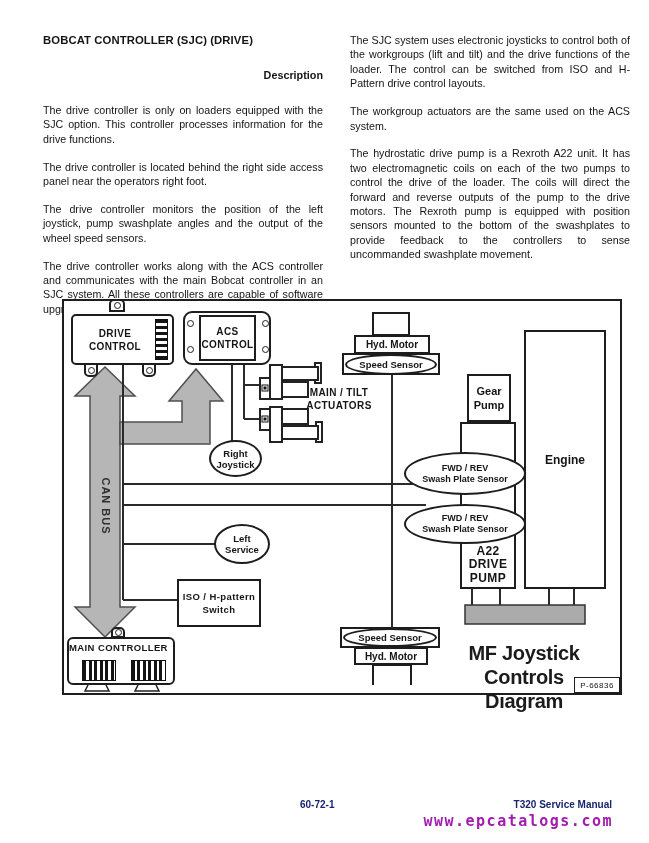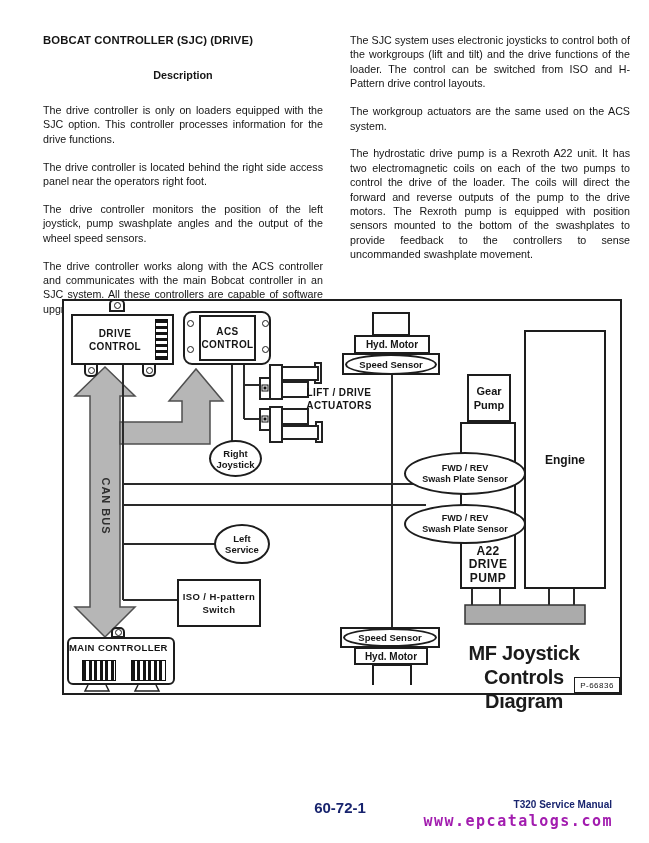--- a/index.html
+++ b/index.html
@@ -3,35 +3,35 @@
 <meta charset="utf-8">
 <style>
   html,body{margin:0;padding:0;background:#ffffff;}
   #page{position:relative;width:649px;height:843px;background:#ffffff;overflow:hidden;
         font-family:"Liberation Sans","DejaVu Sans",sans-serif;color:#151515;}
   .abs{position:absolute;}
   
   .col{position:absolute;top:33px;width:280px;font-size:10.7px;line-height:14.4px;text-align:justify;}
   .col p{margin:0 0 13.5px 0;}
   .doc-title{font-weight:bold;font-size:11.3px;margin:0 0 21px 0;text-align:left;letter-spacing:.1px;}
-  .doc-heading{font-weight:bold;font-size:10.8px;margin:0 0 20px 0;text-align:center;}
+  .doc-heading{font-weight:bold;font-size:10.8px;margin:0 0 20px 0;text-align:right;}
   
   #diagram{position:absolute;left:62px;top:299px;width:560px;height:396px;border:2px solid #1e1e1e;background:#fff;box-sizing:border-box;}
   #diagram svg{position:absolute;left:0;top:0;}
   .nbox{position:absolute;background:#fff;border:2px solid #1d1d1d;box-sizing:border-box;
         display:flex;align-items:center;justify-content:center;text-align:center;}
   .blabel{font-weight:bold;letter-spacing:.4px;}
   .ell{border-radius:50%;}
   .hole{position:absolute;width:5px;height:5px;border:1.5px solid #1d1d1d;border-radius:50%;background:#fff;box-sizing:content-box;}
   .lug{position:absolute;background:#fff;border:2px solid #1d1d1d;box-sizing:border-box;}
   .conn-v{position:absolute;border:1.5px solid #111;background:repeating-linear-gradient(180deg,#141414 0 3.5px,#fff 3.5px 6px);box-sizing:border-box;}
   .conn-h{position:absolute;border:1.5px solid #111;background:repeating-linear-gradient(90deg,#141414 0 3px,#fff 3px 5.5px);box-sizing:border-box;}
   .caption{position:absolute;font-weight:bold;color:#1b1b1b;text-align:center;font-size:20px;line-height:24px;letter-spacing:-.3px;}
   
-  .footer-num{position:absolute;left:300px;top:799px;width:80px;text-align:center;font-size:15px;font-weight:bold;color:#18246e;}
+  .footer-num{position:absolute;left:300px;top:799px;width:80px;font-size:10px;font-weight:bold;color:#18246e;}
   .footer-manual{position:absolute;right:37px;top:799px;font-size:10px;font-weight:bold;color:#18246e;}
   .footer-site{position:absolute;right:36px;top:812px;font-family:"DejaVu Sans Mono",monospace;
                font-size:15px;font-weight:bold;letter-spacing:1.5px;color:#a21caf;text-decoration:none;}
 </style>
 </head>
 <body>
 
 <div id="page">
 
   <div class="col" style="left:43px;">
@@ -88,33 +88,33 @@
     </svg>
 
     <div class="abs" style="left:6px;top:198px;width:70px;height:14px;text-align:center;font-size:11px;font-weight:bold;letter-spacing:1px;color:#2f2f2f;transform:rotate(90deg);">CAN BUS</div>
 
     <div class="lug" style="left:45px;top:-2px;width:16px;height:13px;border-radius:5px 5px 0 0;"></div>
     <div class="lug" style="left:20px;top:62px;width:14px;height:14px;border-radius:0 0 5px 5px;"></div>
     <div class="lug" style="left:78px;top:62px;width:14px;height:14px;border-radius:0 0 5px 5px;"></div>
     <div class="hole" style="left:50px;top:1px;"></div>
     <div class="hole" style="left:24px;top:66px;"></div>
     <div class="hole" style="left:82px;top:66px;"></div>
-    <div class="nbox" style="left:7px;top:13px;width:103px;height:51px;border-radius:0;">
+    <div class="nbox" style="left:7px;top:13px;width:103px;height:51px;border-radius:5px;">
       <div class="blabel" style="position:absolute;left:2px;top:0;width:80px;height:100%;display:flex;align-items:center;justify-content:center;font-size:10px;line-height:13px;">DRIVE CONTROL</div>
       <div class="conn-v" style="right:4px;top:3px;width:13px;height:41px;"></div>
     </div>
 
     <div class="nbox" style="left:119px;top:10px;width:88px;height:54px;border-radius:9px;"></div>
     <div class="hole" style="left:123px;top:19px;"></div>
     <div class="hole" style="left:123px;top:45px;"></div>
     <div class="hole" style="left:198px;top:19px;"></div>
     <div class="hole" style="left:198px;top:45px;"></div>
     <div class="nbox blabel" style="left:135px;top:14px;width:57px;height:46px;font-size:10px;line-height:13px;">ACS CONTROL</div>
 
-    <div class="abs blabel" style="left:236px;top:85px;width:78px;font-size:10px;line-height:13px;text-align:center;">LIFT / DRIVE ACTUATORS</div>
+    <div class="abs blabel" style="left:236px;top:85px;width:78px;font-size:10px;line-height:13px;text-align:center;">MAIN / TILT ACTUATORS</div>
 
     <div class="nbox" style="left:308px;top:11px;width:38px;height:24px;"></div>
     <div class="nbox" style="left:290px;top:34px;width:76px;height:19px;font-size:10px;font-weight:600;">Hyd. Motor</div>
     <div class="nbox" style="left:278px;top:52px;width:98px;height:22px;"></div>
     <div class="nbox ell" style="left:281px;top:53px;width:92px;height:21px;font-size:9.5px;font-weight:600;">Speed Sensor</div>
 
     <div class="nbox" style="left:460px;top:29px;width:82px;height:259px;font-size:12px;font-weight:600;">Engine</div>
     <div class="nbox" style="left:396px;top:121px;width:56px;height:167px;">
       <div class="blabel" style="position:absolute;bottom:2px;left:0;right:0;font-size:12px;line-height:13.5px;text-align:center;">A22 DRIVE PUMP</div>
     </div>

